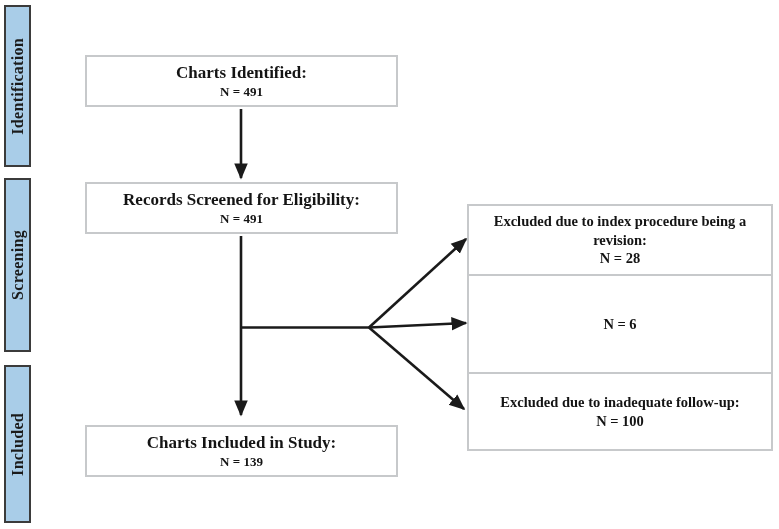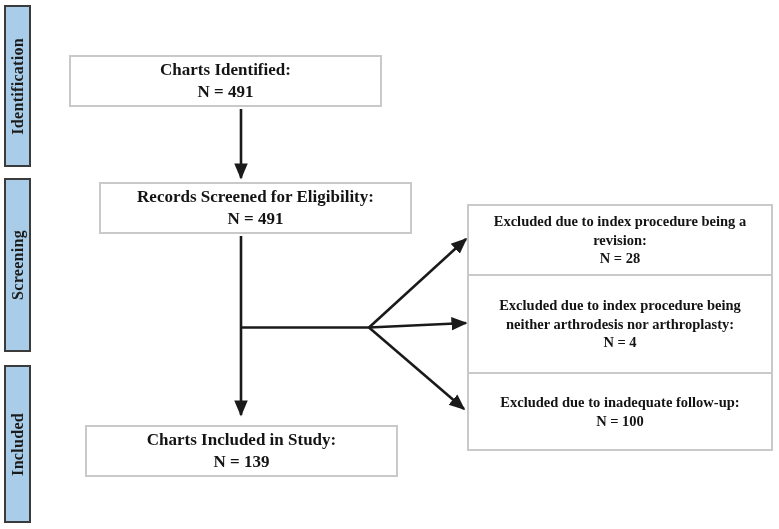--- a/index.html
+++ b/index.html
@@ -48,21 +48,21 @@
     display: flex;
     flex-direction: column;
     align-items: center;
     justify-content: center;
     text-align: center;
     font-weight: bold;
     color: #141414;
     line-height: 1.28;
   }
   .flow-box .line1 { font-size: 17px; }
-  .flow-box .line2 { font-size: 17px; }
+  .flow-box .line2 { font-size: 13px; }
 
   
   .excl-stack {
     position: absolute;
     border: 2px solid #c7c9cb;
     box-sizing: border-box;
     background: #ffffff;
   }
   .excl-box {
     box-sizing: border-box;
@@ -100,45 +100,44 @@
   </div>
 
   <div class="stage-label" style="left:4px; top:178px; width:27px; height:174px;">
     <span>Screening</span>
   </div>
 
   <div class="stage-label" style="left:4px; top:365px; width:27px; height:158px;">
     <span>Included</span>
   </div>
 
-  <div class="flow-box" style="left:69px; top:55px; width:313px; height:52px;">
+  <div class="flow-box" style="left:85px; top:55px; width:313px; height:52px;">
     <div class="line1">Charts Identified:</div>
     <div class="line2">N = 491</div>
   </div>
 
-  <div class="flow-box" style="left:85px; top:182px; width:313px; height:52px;margin-left:14px;">
+  <div class="flow-box" style="left:85px; top:182px; width:313px; height:52px;">
     <div class="line1">Records Screened for Eligibility:</div>
     <div class="line2">N = 491</div>
   </div>
 
   <div class="flow-box" style="left:85px; top:425px; width:313px; height:52px;">
     <div class="line1">Charts Included in Study:</div>
     <div class="line2">N = 139</div>
   </div>
 
   <div class="excl-stack" style="left:467px; top:204px; width:306px; height:247px;">
 
     <div class="excl-box" style="height:70px;">
       <div>Excluded due to index procedure being a revision:</div>
       <div>N = 28</div>
     </div>
 
     <div class="excl-box" style="height:98px;">
-      <div>Excluded due to index procedure being neither arthrodesis nor arthroplasty:</div>
-      <div>N = 4</div>
+      <div>N = 6</div>
     </div>
 
     <div class="excl-box" style="height:75px;">
       <div>Excluded due to inadequate follow-up:</div>
       <div>N = 100</div>
     </div>
   </div>
 
   <svg id="connectors" viewBox="0 0 779 529" xmlns="http://www.w3.org/2000/svg">
     <defs>

